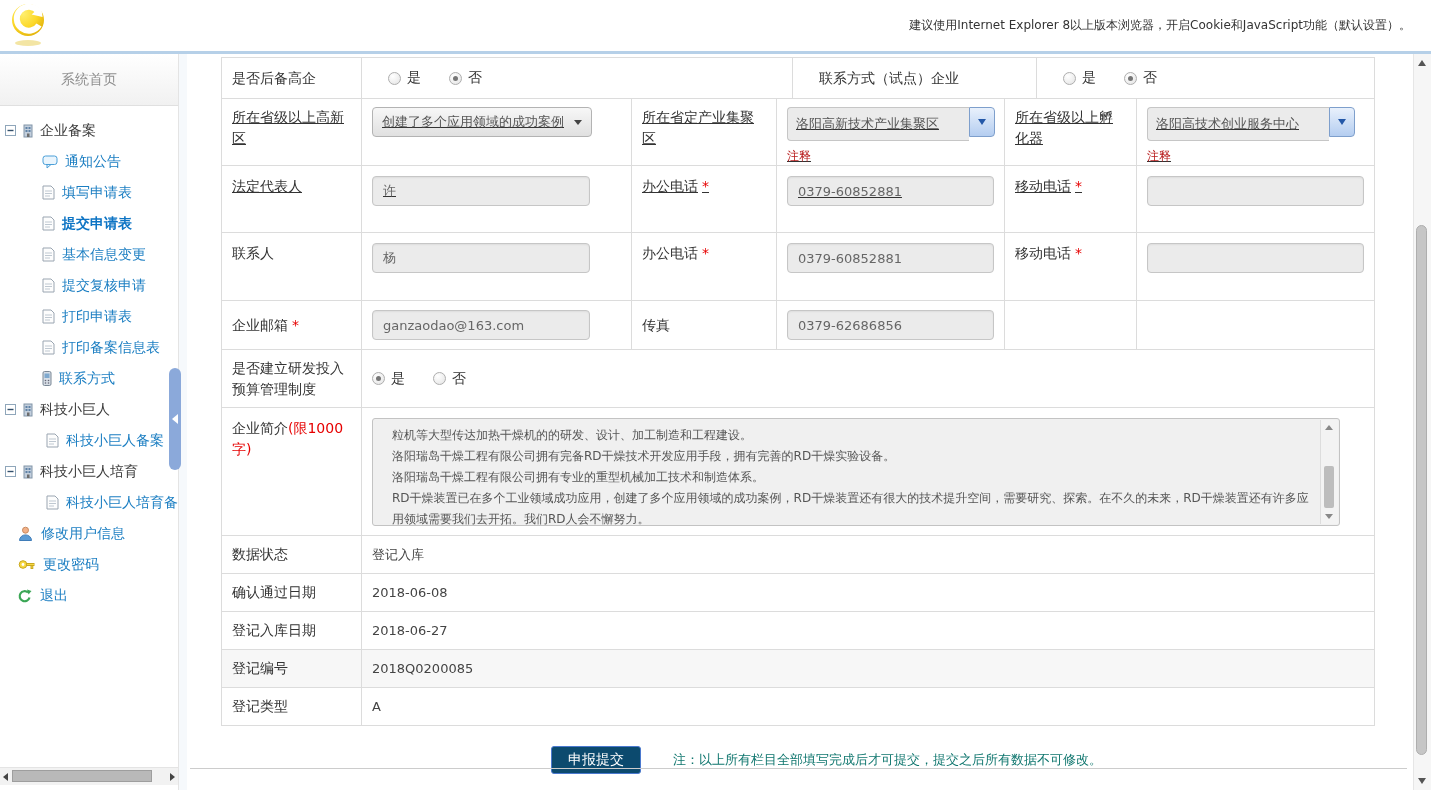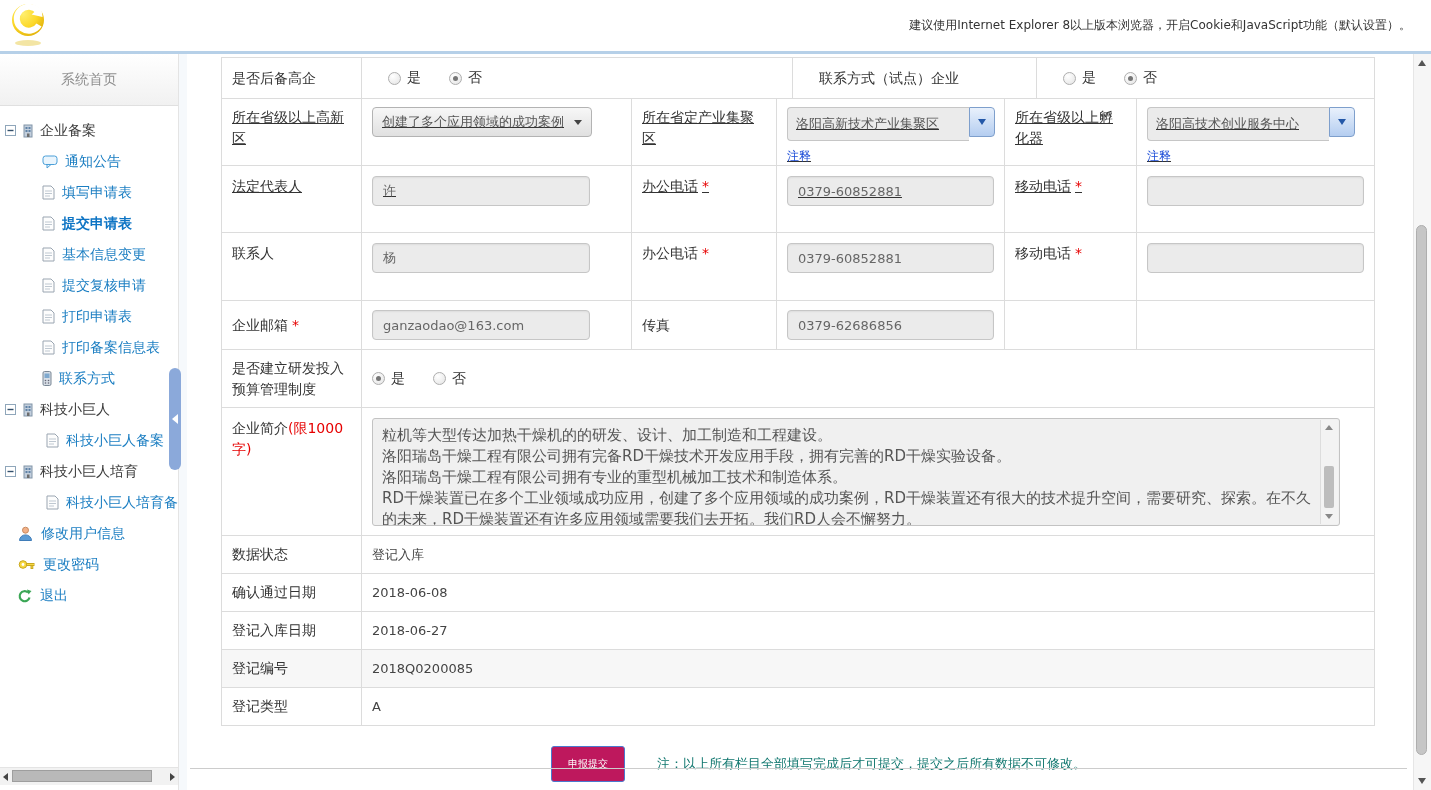--- a/index.html
+++ b/index.html
@@ -71,39 +71,39 @@
 
   
   .tb{width:218px;height:30px;box-sizing:border-box;border:1px solid #c6c6c6;border-radius:4px;background:#ebebeb;color:#666;font-size:13px;padding:0 10px;font-family:inherit;box-shadow:inset 0 1px 2px rgba(0,0,0,0.06);}
   .sel{width:220px;height:30px;box-sizing:border-box;border:1px solid #b3b3b3;border-radius:4px;background:linear-gradient(#f7f7f7,#e0e0e0);color:#555;font-size:13px;display:flex;align-items:center;justify-content:space-between;padding:0 9px;cursor:pointer;}
   .sel .caret{width:0;height:0;border-left:4px solid transparent;border-right:4px solid transparent;border-top:5px solid #444;}
   .fld-col{display:flex;flex-direction:column;align-items:flex-start;gap:7px;}
   .combo{display:flex;}
   .combo .box{width:182px;height:30px;box-sizing:border-box;border:1px solid #c6c6c6;border-right:none;border-radius:4px 0 0 4px;background:#ebebeb;display:flex;align-items:center;padding:16px 8px;font-size:13px;color:#555;white-space:nowrap;overflow:hidden;}
   .combo .btn{width:26px;height:30px;box-sizing:border-box;border:1px solid #7e9fcc;border-radius:0 4px 4px 0;background:linear-gradient(#e9f1fc,#b4cdf0);display:flex;align-items:center;justify-content:center;cursor:pointer;}
   .combo .btn .caret{width:0;height:0;border-left:4px solid transparent;border-right:4px solid transparent;border-top:6px solid #2458a8;}
-  .note-link{color:#1d4ed8;font-size:12px;cursor:pointer;}
+  .note-link{color:#b91c1c;font-size:12px;cursor:pointer;}
 
   
   .radio{display:inline-flex;align-items:center;gap:6px;cursor:pointer;}
   .radio + .radio{margin-left:28px;}
   .rdot{width:13px;height:13px;border-radius:50%;border:1px solid #aeaeae;background:radial-gradient(circle at 35% 30%,#fff,#e3e3e3);position:relative;flex:none;box-sizing:border-box;}
   .rdot.on::after{content:"";position:absolute;left:3px;top:3px;right:3px;bottom:3px;border-radius:50%;background:#767676;}
 
   
-  .ta{position:relative;width:968px;height:108px;border:1px solid #c3c3c3;border-radius:3px;background:#f0f0f0;box-sizing:border-box;padding:6px 28px 6px 9px;font-size:15px;color:#555;line-height:21px;overflow:hidden;}
+  .ta{position:relative;width:968px;height:108px;border:1px solid #c3c3c3;border-radius:3px;background:#f0f0f0;box-sizing:border-box;padding:6px 28px 6px 19px;font-size:12px;color:#555;line-height:21px;overflow:hidden;}
   .ta-text{white-space:pre-wrap;word-break:break-all;}
   .ta-sb{position:absolute;right:1px;top:1px;bottom:1px;width:17px;background:#f3f3f3;border-left:1px solid #ddd;}
   .ta-sb .a-up{position:absolute;top:5px;left:4px;width:0;height:0;border-left:4px solid transparent;border-right:4px solid transparent;border-bottom:5px solid #888;}
   .ta-sb .a-down{position:absolute;bottom:5px;left:4px;width:0;height:0;border-left:4px solid transparent;border-right:4px solid transparent;border-top:5px solid #888;}
   .ta-sb .thumb{position:absolute;top:46px;height:42px;left:3px;width:10px;background:#bdbdbd;border-radius:2px;}
 
   
   .submit-row{margin-top:20px;display:flex;align-items:center;width:1152px;}
-  .submit-btn{margin-left:330px;background:#be185d;color:#fff;border:1px solid #4b79cf;border-radius:3px;font-size:10px;padding:10px 16px;font-family:inherit;cursor:pointer;}
+  .submit-btn{margin-left:330px;background:#0c4a6e;color:#fff;border:1px solid #4b79cf;border-radius:3px;font-size:14px;padding:4px 16px;font-family:inherit;cursor:pointer;}
   .submit-note{margin-left:32px;font-size:13px;color:#0f766e;font-family:Liberation Mono, monospace;}
   .bottom-line{position:absolute;left:3px;right:6px;bottom:21px;border-top:1px solid #ccc;}
 </style>
 </head>
 <body>
 
 <div class="header">
   <span class="logo">
     <svg width="40" height="46" viewBox="0 0 40 46">
       <defs>

